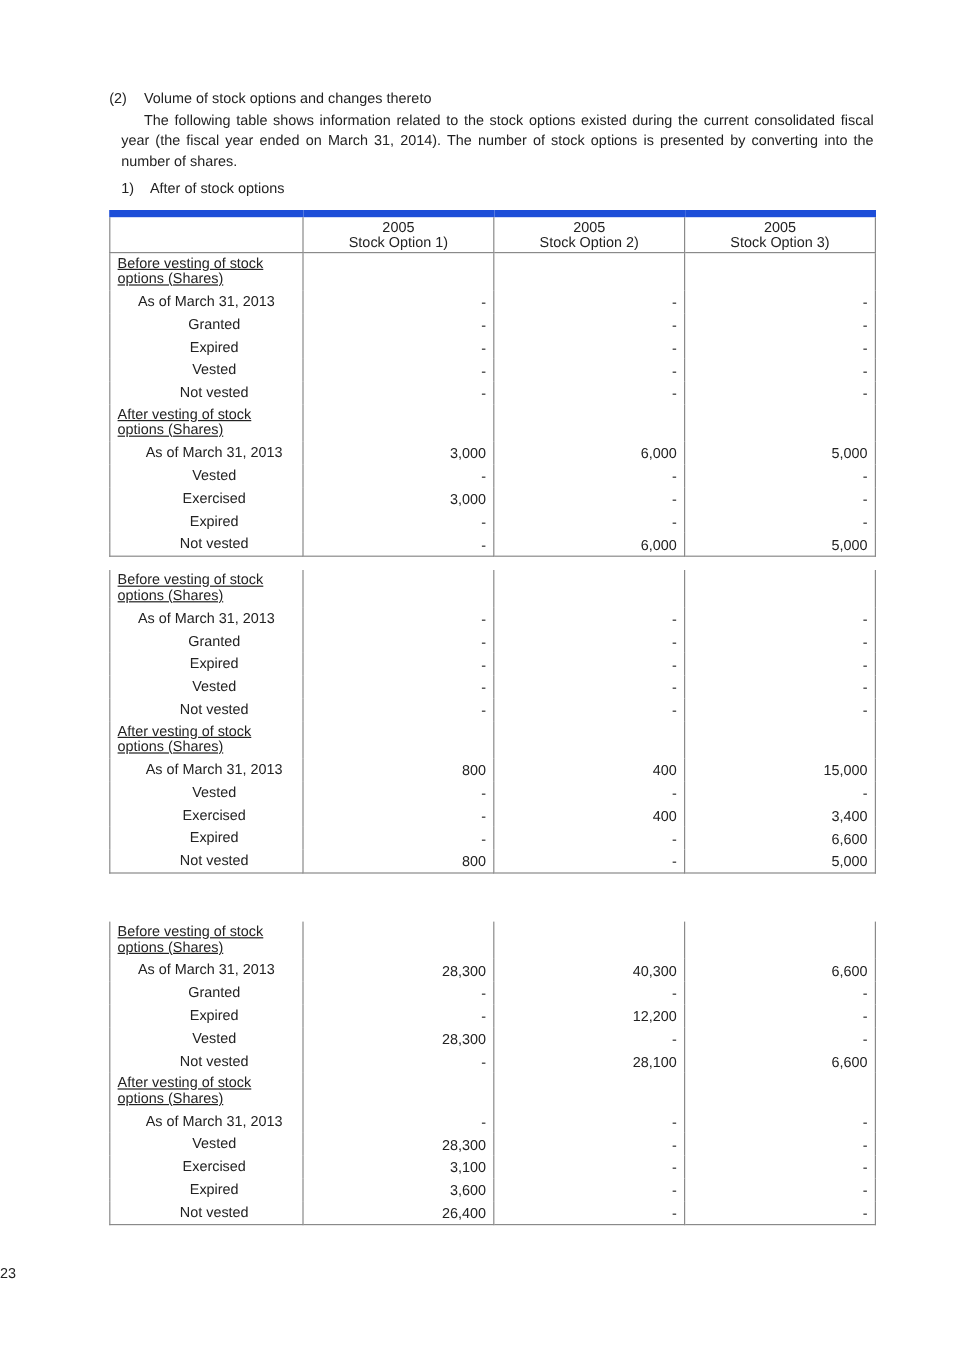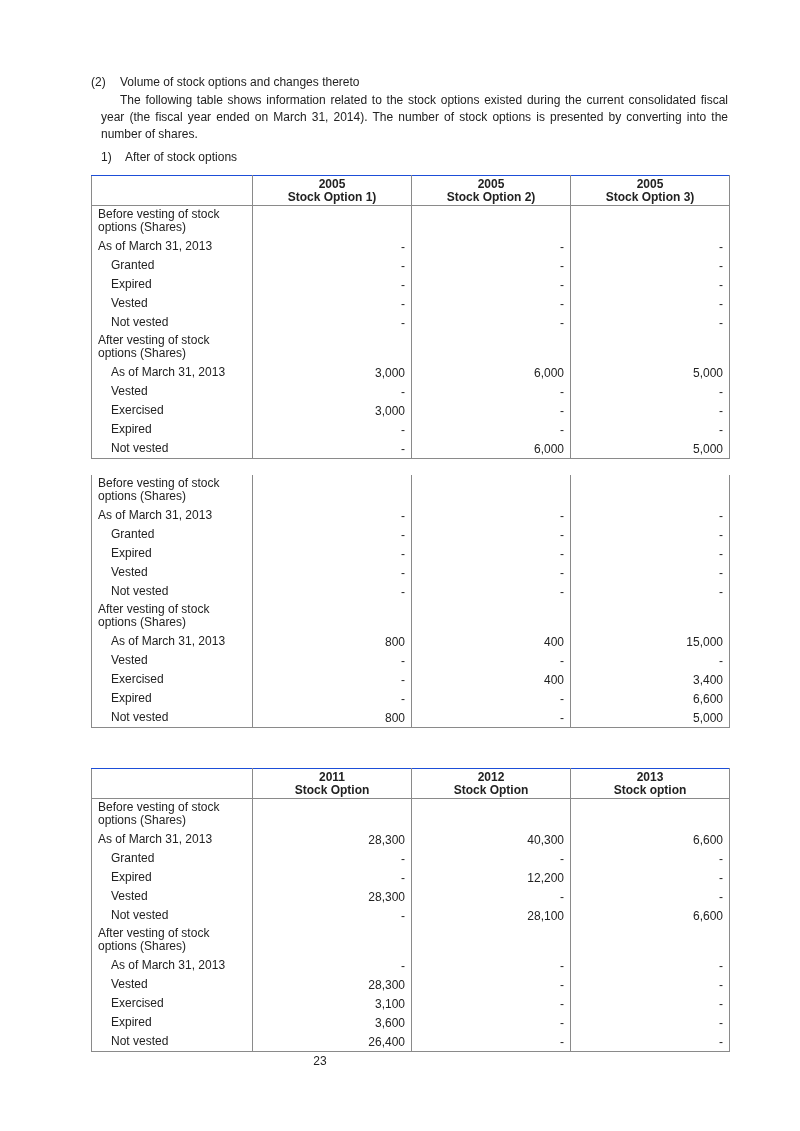--- a/index.html
+++ b/index.html
@@ -4,29 +4,29 @@
 <style>
   html, body { margin:0; padding:0; background:#ffffff; }
   body { width:800px; height:1131px; position:relative; font-family:"Liberation Sans", sans-serif; color:#222; font-size:12px; }
   .heading { position:absolute; left:91px; top:75px; }
   .heading .num { display:inline-block; width:29px; }
   .para { position:absolute; left:101px; top:92px; width:627px; text-align:justify; line-height:17px; text-indent:19px; }
   .subheading { position:absolute; left:101px; top:150px; }
   .subheading .num { display:inline-block; width:24px; }
   table.so { position:absolute; left:91px; width:639px; border-collapse:collapse; table-layout:fixed; font-size:12px; }
   table.so td, table.so th { border-left:1px solid #8a8a8a; border-right:1px solid #8a8a8a; padding:0 6px; vertical-align:top; }
-  table.so th { font-weight:bold; text-align:center; line-height:13px; padding-top:2px; padding-bottom:1px; border-top:1px solid #1d4ed8; border-bottom:1px solid #8a8a8a; }
+  table.so th { font-weight:normal; text-align:center; line-height:13px; padding-top:2px; padding-bottom:1px; border-top:6px solid #1d4ed8; border-bottom:1px solid #8a8a8a; }
   table.so td { line-height:13px; height:19px; }
-  table.so tr.group td { height:29px; padding-top:2px; }
+  table.so tr.group td { height:29px; padding-top:2px;text-decoration:underline; }
   table.so tr.last td { border-bottom:1px solid #8a8a8a; }
   table.so td.num { text-align:right; padding-top:4px; height:15px; }
-  table.so td.lbl { padding-top:3px; height:16px; }
+  table.so td.lbl { padding-top:3px; height:16px;text-align:center; }
   table.so td.lbl.ind { padding-left:19px; }
   .col-label { width:149px; }
-  .page-num { position:absolute; left:0; width:640px; top:1054px; text-align:center; }
+  .page-num { position:absolute; left:0; width:640px; top:1054px; text-align:left; }
 </style>
 </head>
 <body>
 
 <div class="heading">
   <span class="num">(2)</span><span>Volume of stock options and changes thereto</span>
 </div>
 <div class="para">The following table shows information related to the stock options existed during the current consolidated fiscal year (the fiscal year ended on March 31, 2014). The number of stock options is presented by converting into the number of shares.</div>
 <div class="subheading">
   <span class="num">1)</span><span>After of stock options</span>
@@ -213,35 +213,20 @@
       </tbody>
     </table>
     <table class="so" style="top: 768px;">
       <colgroup>
         <col class="col-label" style="width:161px">
         <col>
         <col>
         <col>
       </colgroup>
       <tbody>
-        <tr>
-          <th></th>
-          <th>
-            <div>2011</div>
-            <div>Stock Option</div>
-          </th>
-          <th>
-            <div>2012</div>
-            <div>Stock Option</div>
-          </th>
-          <th>
-            <div>2013</div>
-            <div>Stock option</div>
-          </th>
-        </tr>
         <tr class="group">
           <td>Before vesting of stock options (Shares)</td>
           <td></td>
           <td></td>
           <td></td>
         </tr>
         <tr class="">
           <td class="lbl">As of March 31, 2013</td>
           <td class="num">28,300</td>
           <td class="num">40,300</td>

